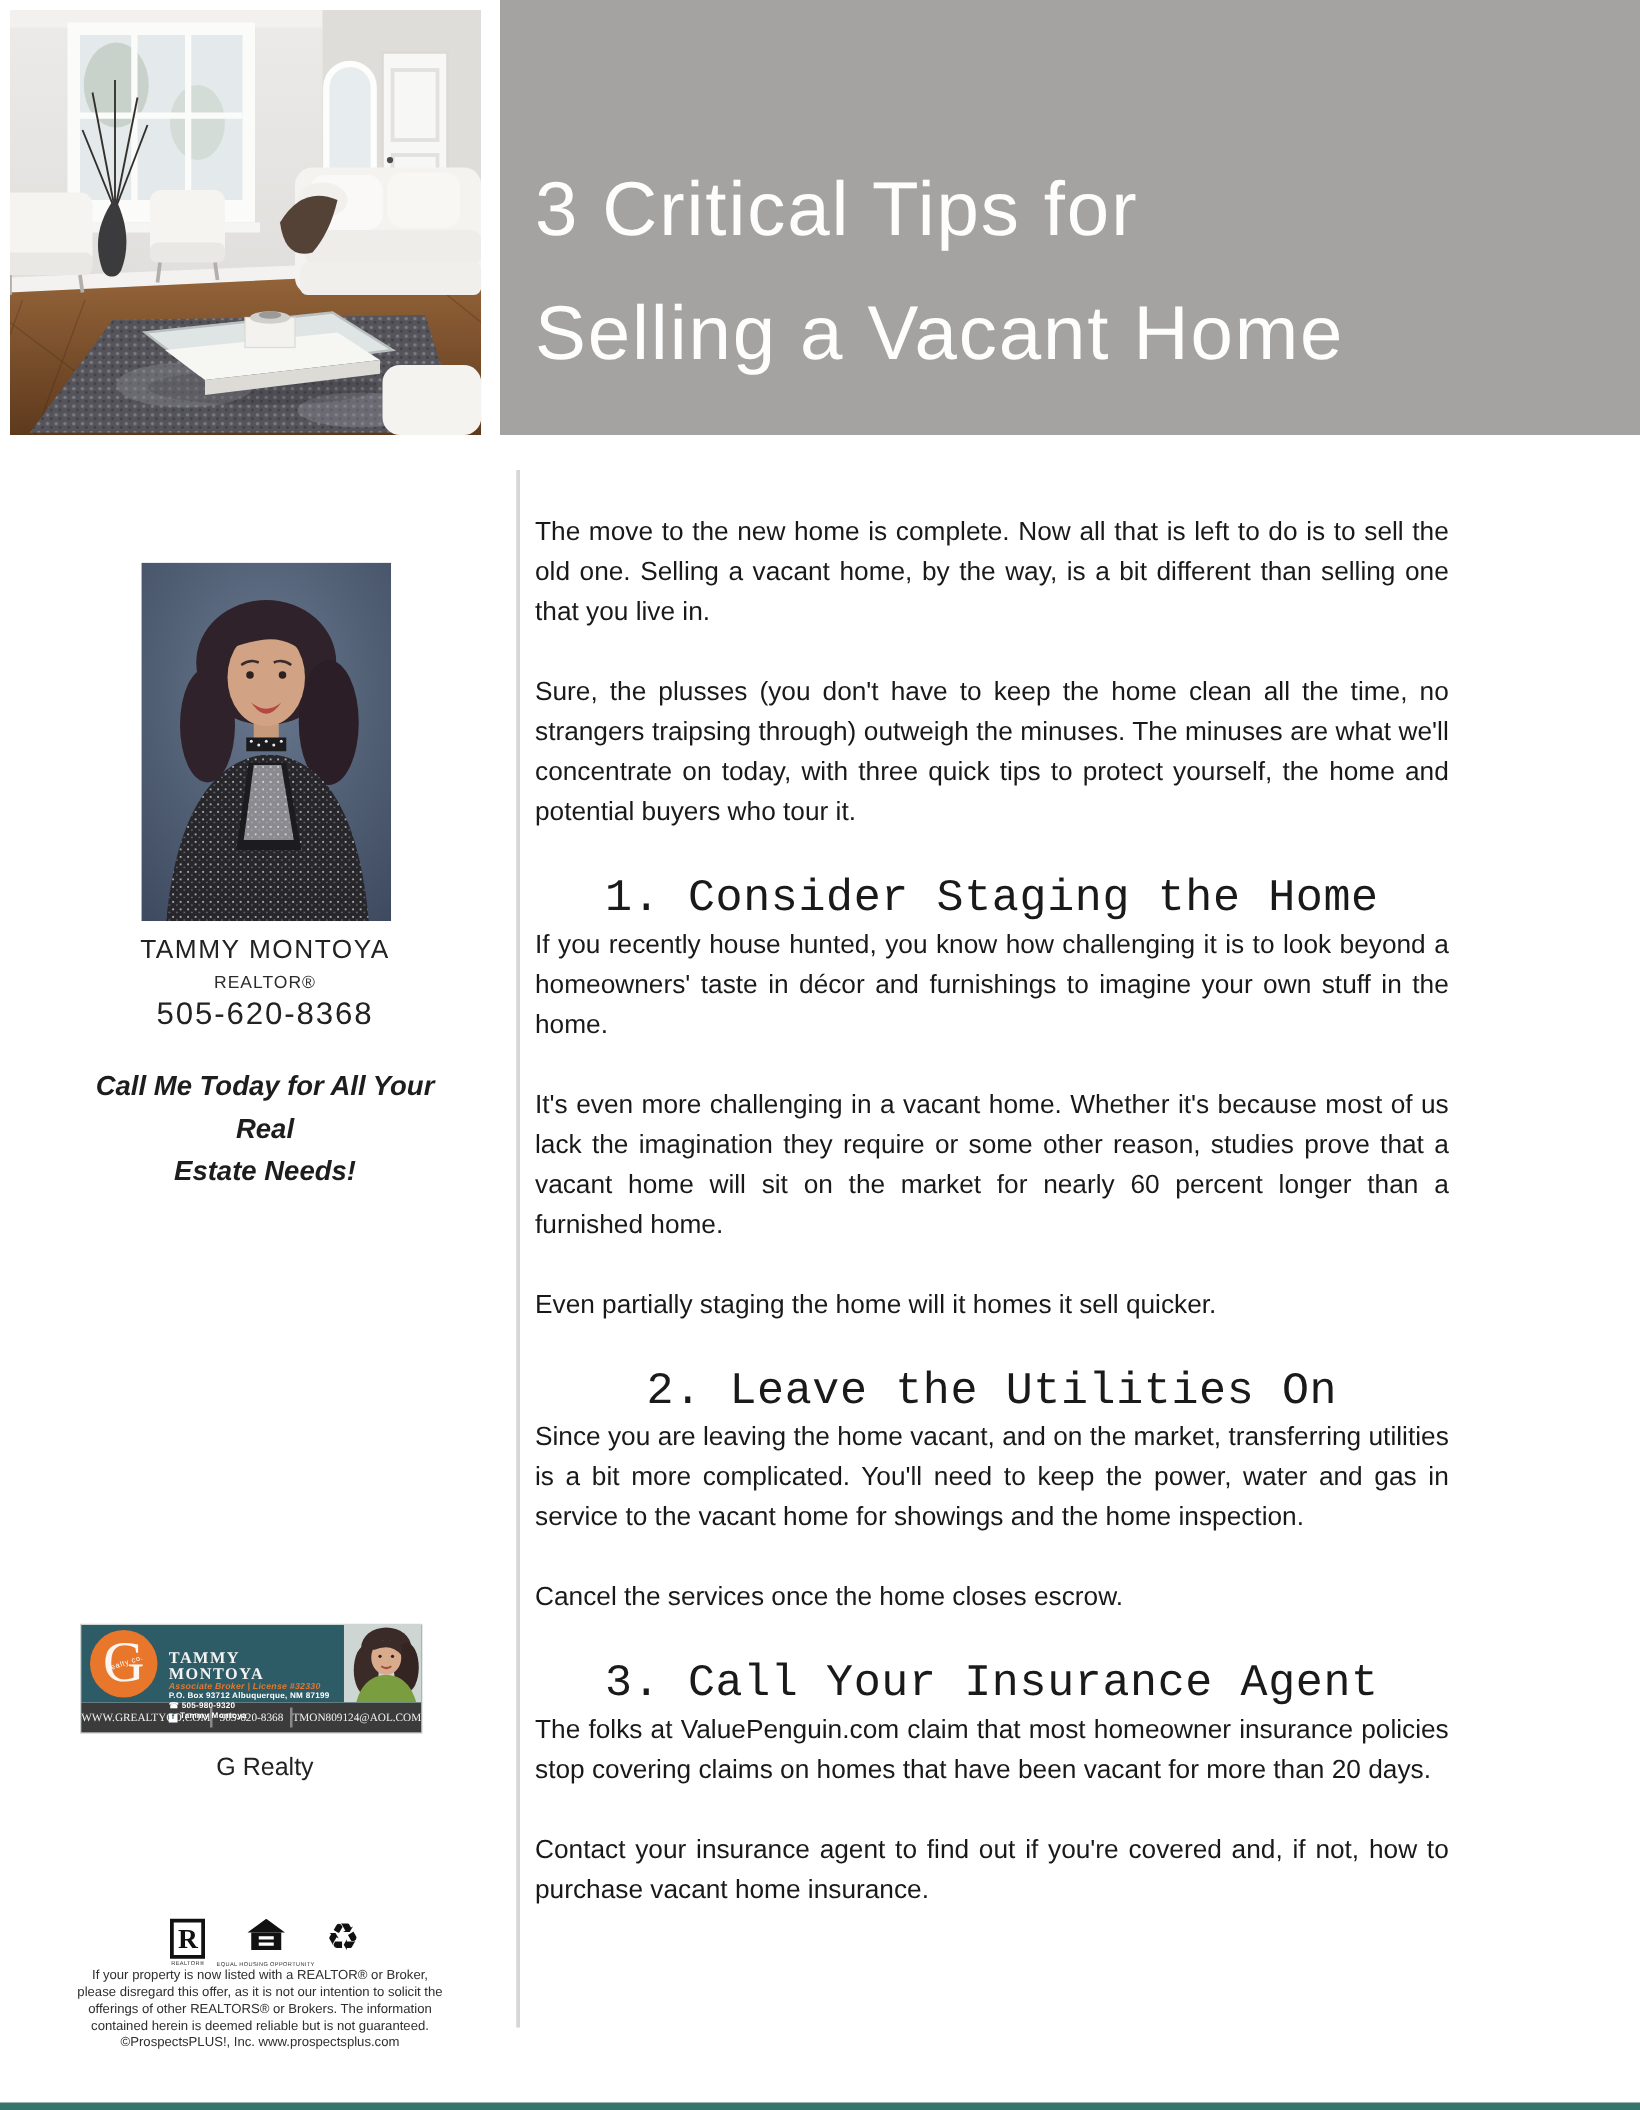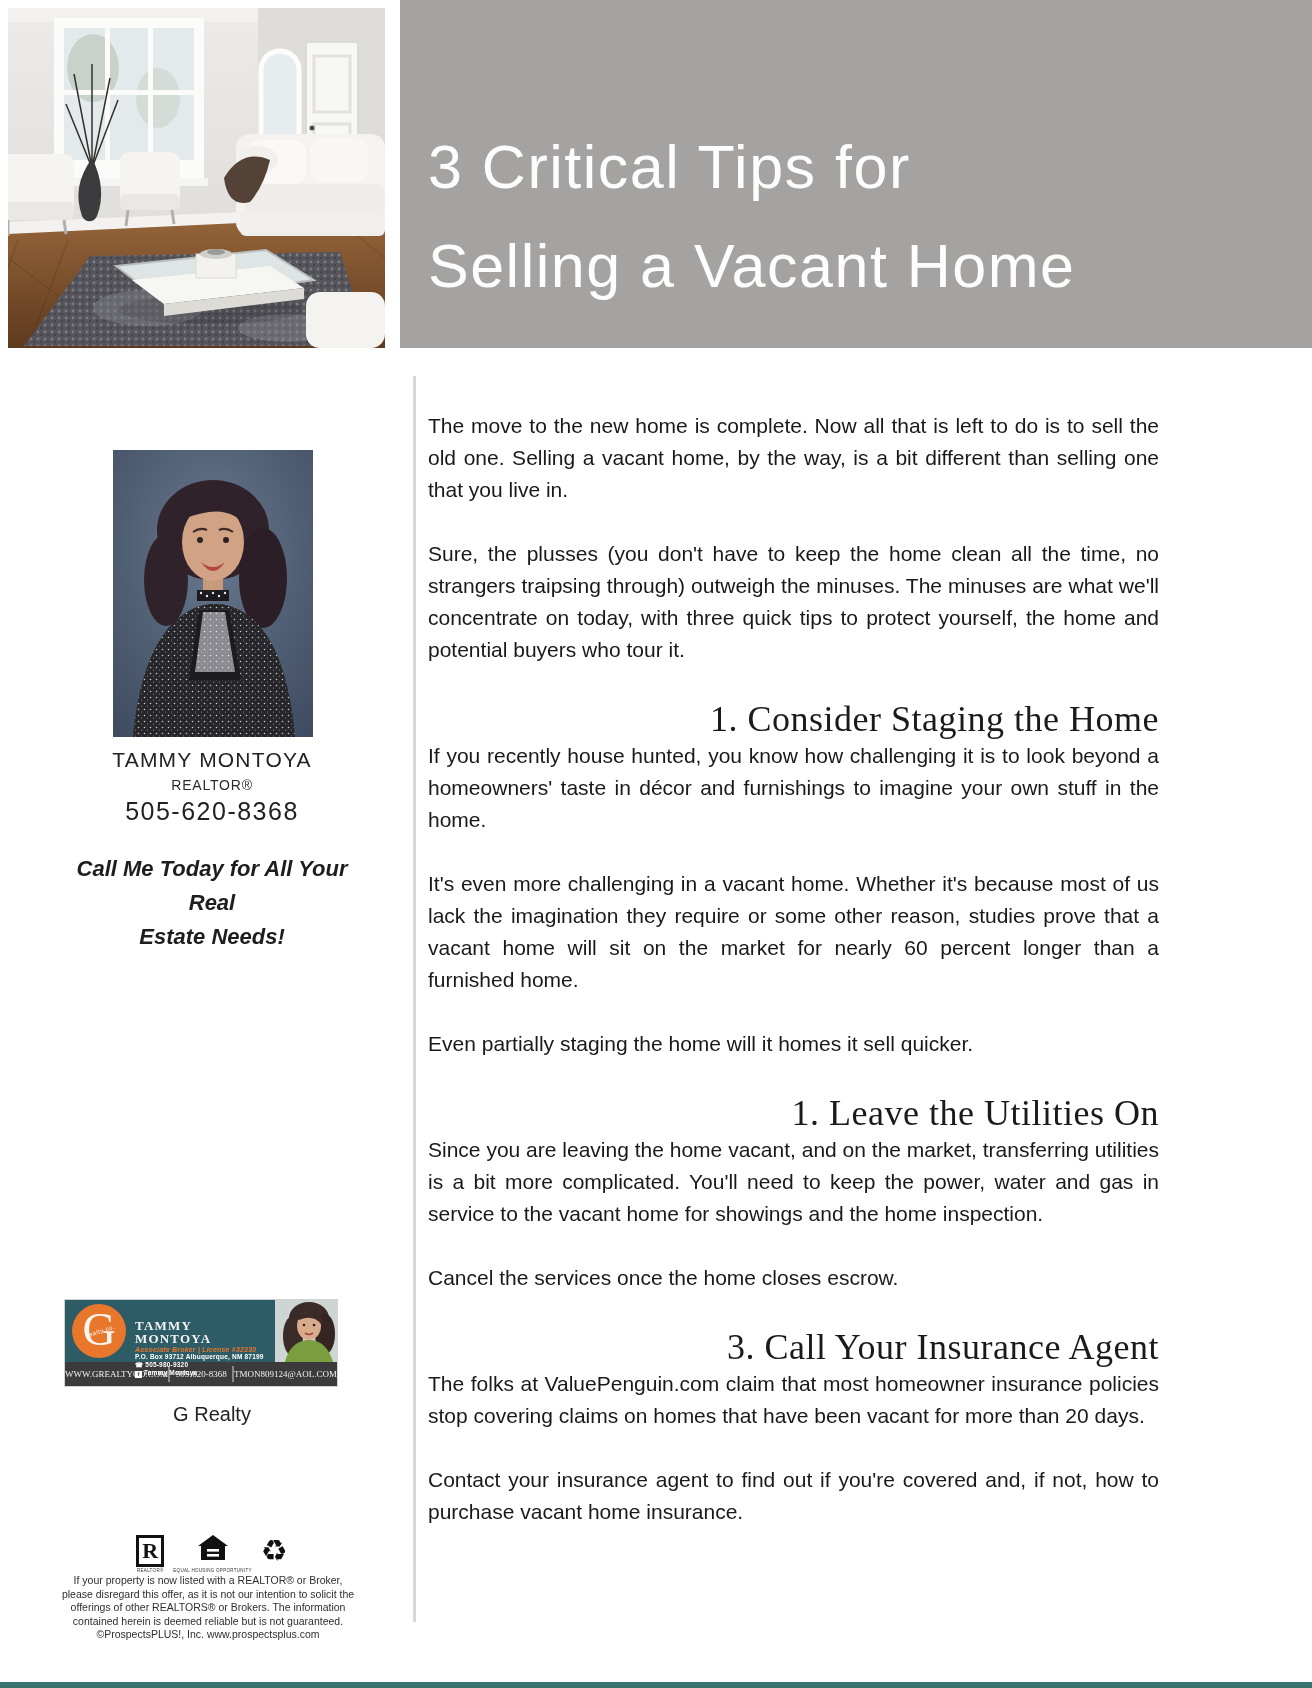--- a/index.html
+++ b/index.html
@@ -58,22 +58,22 @@
   .badge-label{font-size:4.5px;color:#333;letter-spacing:0.3px;margin-top:1px;}
   .recycle-glyph{font-size:30px;line-height:32px;color:#111;font-family:"DejaVu Sans",sans-serif;}
   .disclaimer{position:absolute;left:60px;top:1574px;width:296px;text-align:center;
         font-size:10.5px;line-height:13.5px;color:#2e2e2e;}
 
   
   .divider{position:absolute;left:413px;top:376px;width:3px;height:1246px;background:#d8d6d4;}
   .article{position:absolute;left:428px;top:410px;width:731px;
         font-size:21px;line-height:32px;text-align:justify;color:#191919;}
   .article p{margin:0 0 32px 0;}
-  .article h2{font-family:Liberation Serif, serif;font-weight:400;
-        font-size:36px;line-height:42px;margin:20px 0 0 0;text-align:right;color:#1a1a1a;
+  .article h2{font-family:Liberation Mono, monospace;font-weight:400;
+        font-size:36px;line-height:42px;margin:20px 0 0 0;text-align:center;color:#1a1a1a;
         letter-spacing:0.5px;}
 
   .bottom-strip{position:absolute;left:0;bottom:0;width:1312px;height:6px;background:#35756d;}
 </style>
 </head>
 <body>
 
 <div class="page">
 
   <div class="hero-photo">
@@ -284,21 +284,21 @@
 
   <div class="article">
     <p>The move to the new home is complete. Now all that is left to do is to sell the old one. Selling a vacant home, by the way, is a bit different than selling one that you live in.</p>
     <p>Sure, the plusses (you don't have to keep the home clean all the time, no strangers traipsing through) outweigh the minuses. The minuses are what we'll concentrate on today, with three quick tips to protect yourself, the home and potential buyers who tour it.</p>
 
     <h2>1. Consider Staging the Home</h2>
     <p>If you recently house hunted, you know how challenging it is to look beyond a homeowners' taste in décor and furnishings to imagine your own stuff in the home.</p>
     <p>It's even more challenging in a vacant home. Whether it's because most of us lack the imagination they require or some other reason, studies prove that a vacant home will sit on the market for nearly 60 percent longer than a furnished home.</p>
     <p>Even partially staging the home will it homes it sell quicker.</p>
 
-    <h2>1. Leave the Utilities On</h2>
+    <h2>2. Leave the Utilities On</h2>
     <p>Since you are leaving the home vacant, and on the market, transferring utilities is a bit more complicated. You'll need to keep the power, water and gas in service to the vacant home for showings and the home inspection.</p>
     <p>Cancel the services once the home closes escrow.</p>
 
     <h2>3. Call Your Insurance Agent</h2>
     <p>The folks at ValuePenguin.com claim that most homeowner insurance policies stop covering claims on homes that have been vacant for more than 20 days.</p>
     <p>Contact your insurance agent to find out if you're covered and, if not, how to purchase vacant home insurance.</p>
   </div>
 
   <div class="bottom-strip"></div>
 </div>

